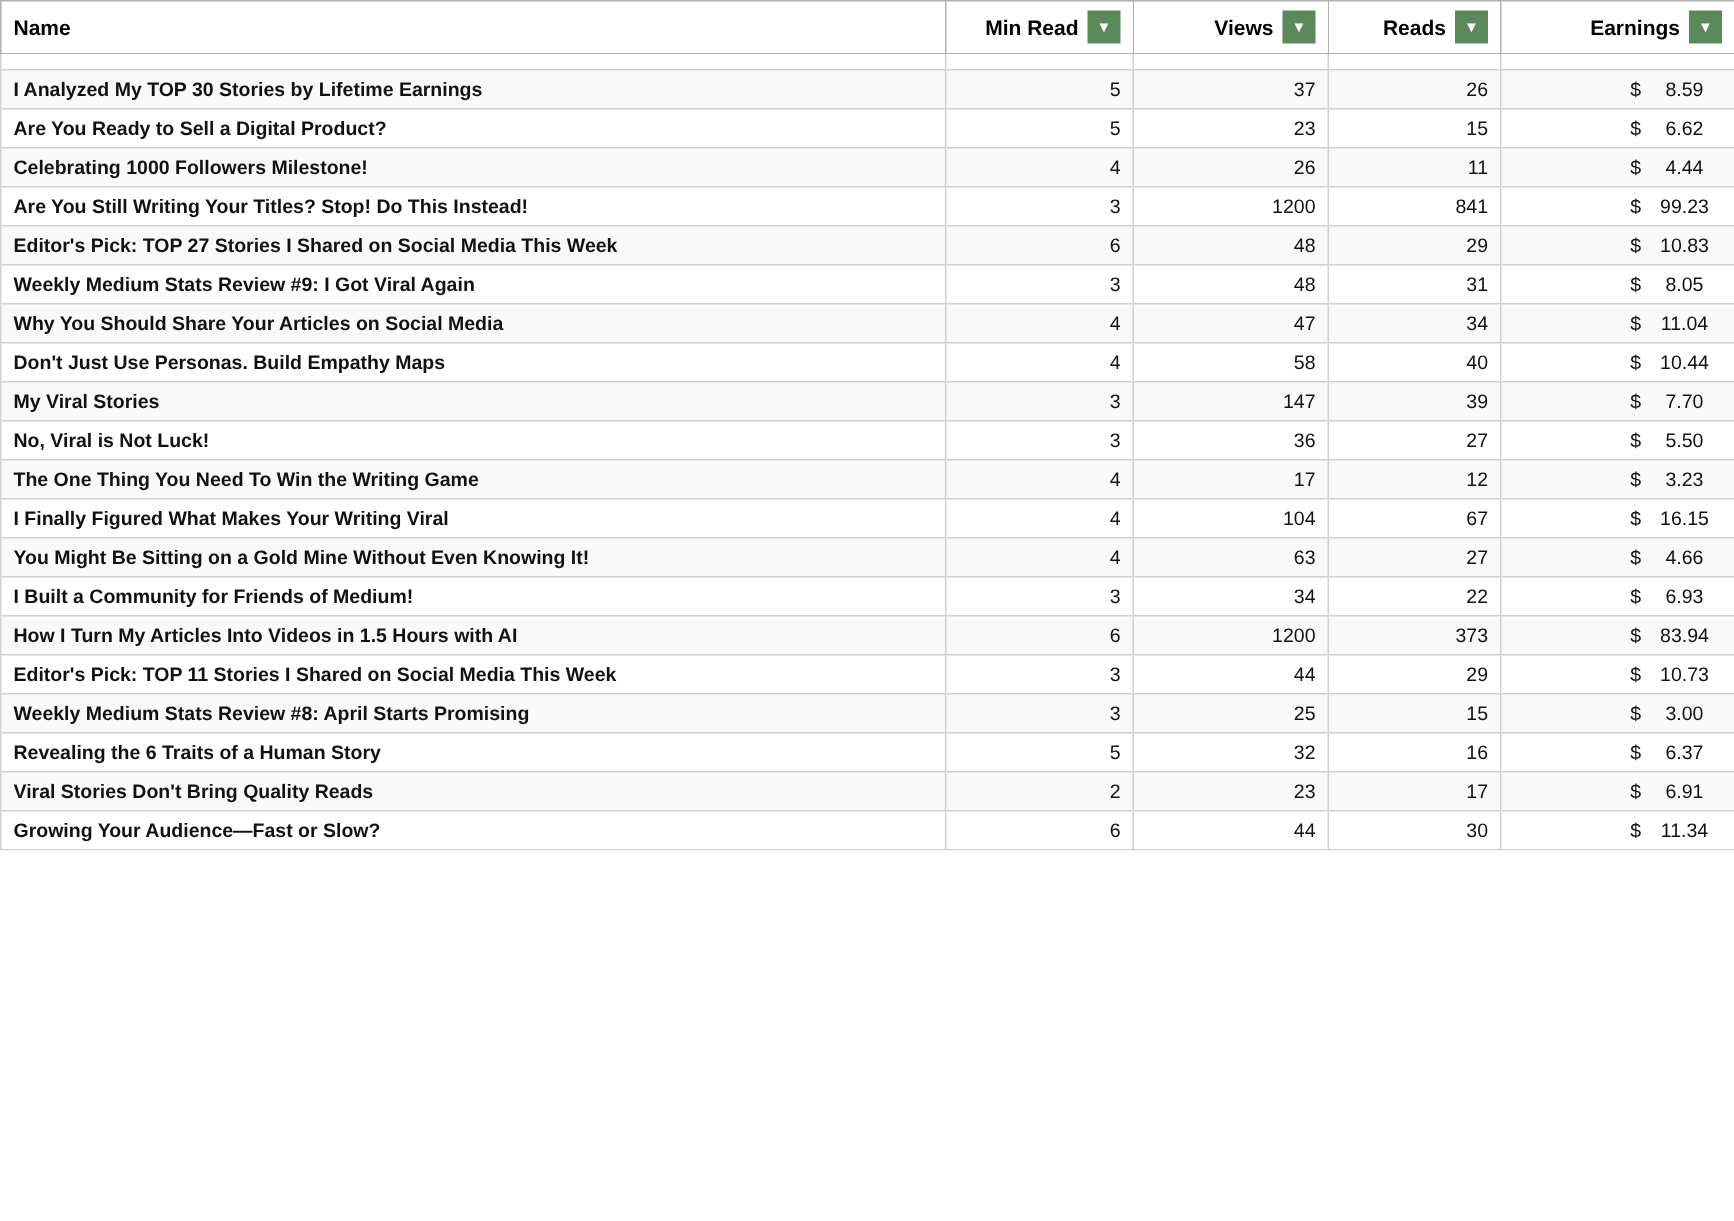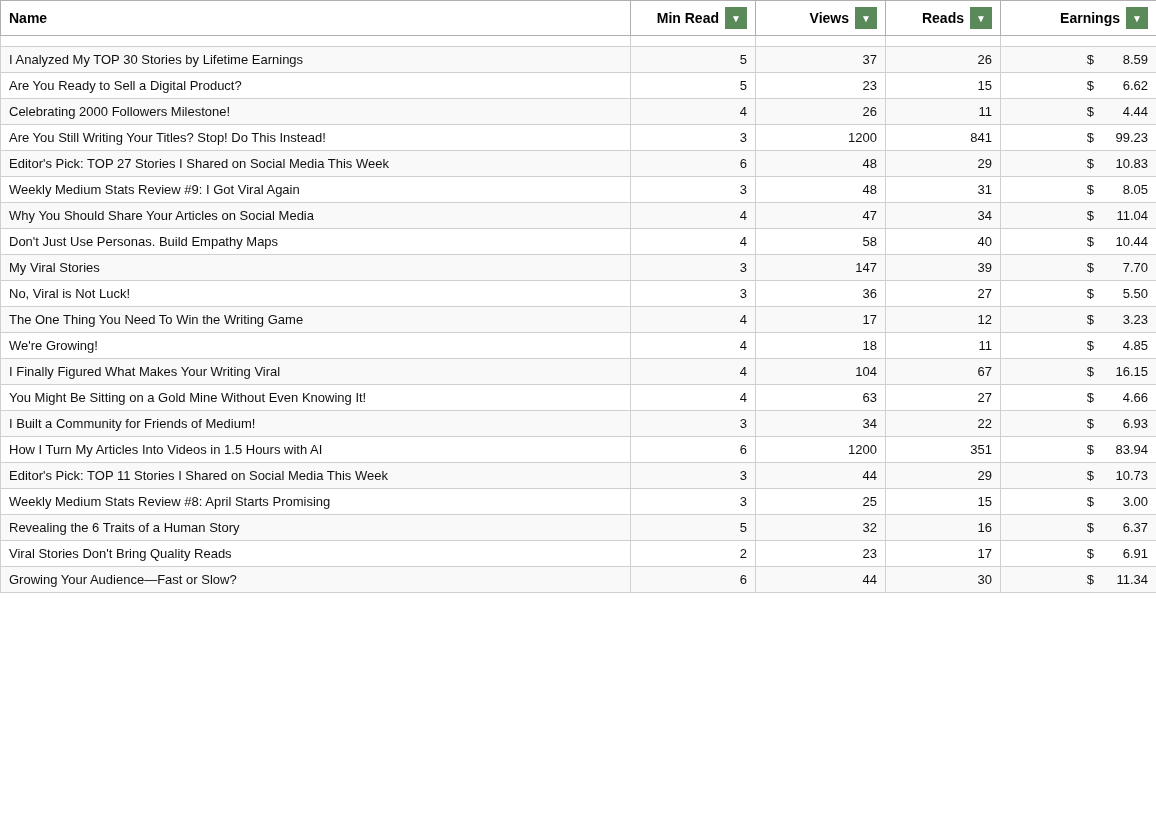--- a/index.html
+++ b/index.html
@@ -90,20 +90,21 @@
     tbody td {
       border-left: 1px solid #d0d0d0;
       border-right: 1px solid #d0d0d0;
       padding: 5px 8px;
       font-size: 13px;
       color: #111;
     }
 
     tbody td.col-name {
       font-size: 13px;
+      font-weight: bold;
     }
 
     tbody td.col-minread,
     tbody td.col-views,
     tbody td.col-reads {
       text-align: right;
     }
 
     tbody td.col-earnings {
       text-align: right;
@@ -115,21 +116,21 @@
       align-items: center;
       gap: 4px;
     }
 
     .dollar-sign {
       min-width: 12px;
     }
 
     .earnings-value {
       min-width: 50px;
-      text-align: right;
+      text-align: center;
     }
 
     .top-partial-row td {
       border: 1px solid #d0d0d0;
       padding: 5px 8px;
       background: #fff;
       font-size: 13px;
     }
   </style>
 </head>
@@ -203,21 +204,21 @@
           <td class="col-views">23</td>
           <td class="col-reads">15</td>
           <td class="col-earnings">
             <div class="earnings-cell">
               <span class="dollar-sign">$</span>
               <span class="earnings-value">6.62</span>
             </div>
           </td>
         </tr>
         <tr>
-          <td class="col-name">Celebrating 2000 Followers Milestone!</td>
+          <td class="col-name">Celebrating 1000 Followers Milestone!</td>
           <td class="col-minread">4</td>
           <td class="col-views">26</td>
           <td class="col-reads">11</td>
           <td class="col-earnings">
             <div class="earnings-cell">
               <span class="dollar-sign">$</span>
               <span class="earnings-value">4.44</span>
             </div>
           </td>
         </tr>
@@ -311,32 +312,20 @@
           <td class="col-views">17</td>
           <td class="col-reads">12</td>
           <td class="col-earnings">
             <div class="earnings-cell">
               <span class="dollar-sign">$</span>
               <span class="earnings-value">3.23</span>
             </div>
           </td>
         </tr>
         <tr>
-          <td class="col-name">We're Growing!</td>
-          <td class="col-minread">4</td>
-          <td class="col-views">18</td>
-          <td class="col-reads">11</td>
-          <td class="col-earnings">
-            <div class="earnings-cell">
-              <span class="dollar-sign">$</span>
-              <span class="earnings-value">4.85</span>
-            </div>
-          </td>
-        </tr>
-        <tr>
           <td class="col-name">I Finally Figured What Makes Your Writing Viral</td>
           <td class="col-minread">4</td>
           <td class="col-views">104</td>
           <td class="col-reads">67</td>
           <td class="col-earnings">
             <div class="earnings-cell">
               <span class="dollar-sign">$</span>
               <span class="earnings-value">16.15</span>
             </div>
           </td>
@@ -362,21 +351,21 @@
             <div class="earnings-cell">
               <span class="dollar-sign">$</span>
               <span class="earnings-value">6.93</span>
             </div>
           </td>
         </tr>
         <tr>
           <td class="col-name">How I Turn My Articles Into Videos in 1.5 Hours with AI</td>
           <td class="col-minread">6</td>
           <td class="col-views">1200</td>
-          <td class="col-reads">351</td>
+          <td class="col-reads">373</td>
           <td class="col-earnings">
             <div class="earnings-cell">
               <span class="dollar-sign">$</span>
               <span class="earnings-value">83.94</span>
             </div>
           </td>
         </tr>
         <tr>
           <td class="col-name">Editor's Pick: TOP 11 Stories I Shared on Social Media This Week</td>
           <td class="col-minread">3</td>

